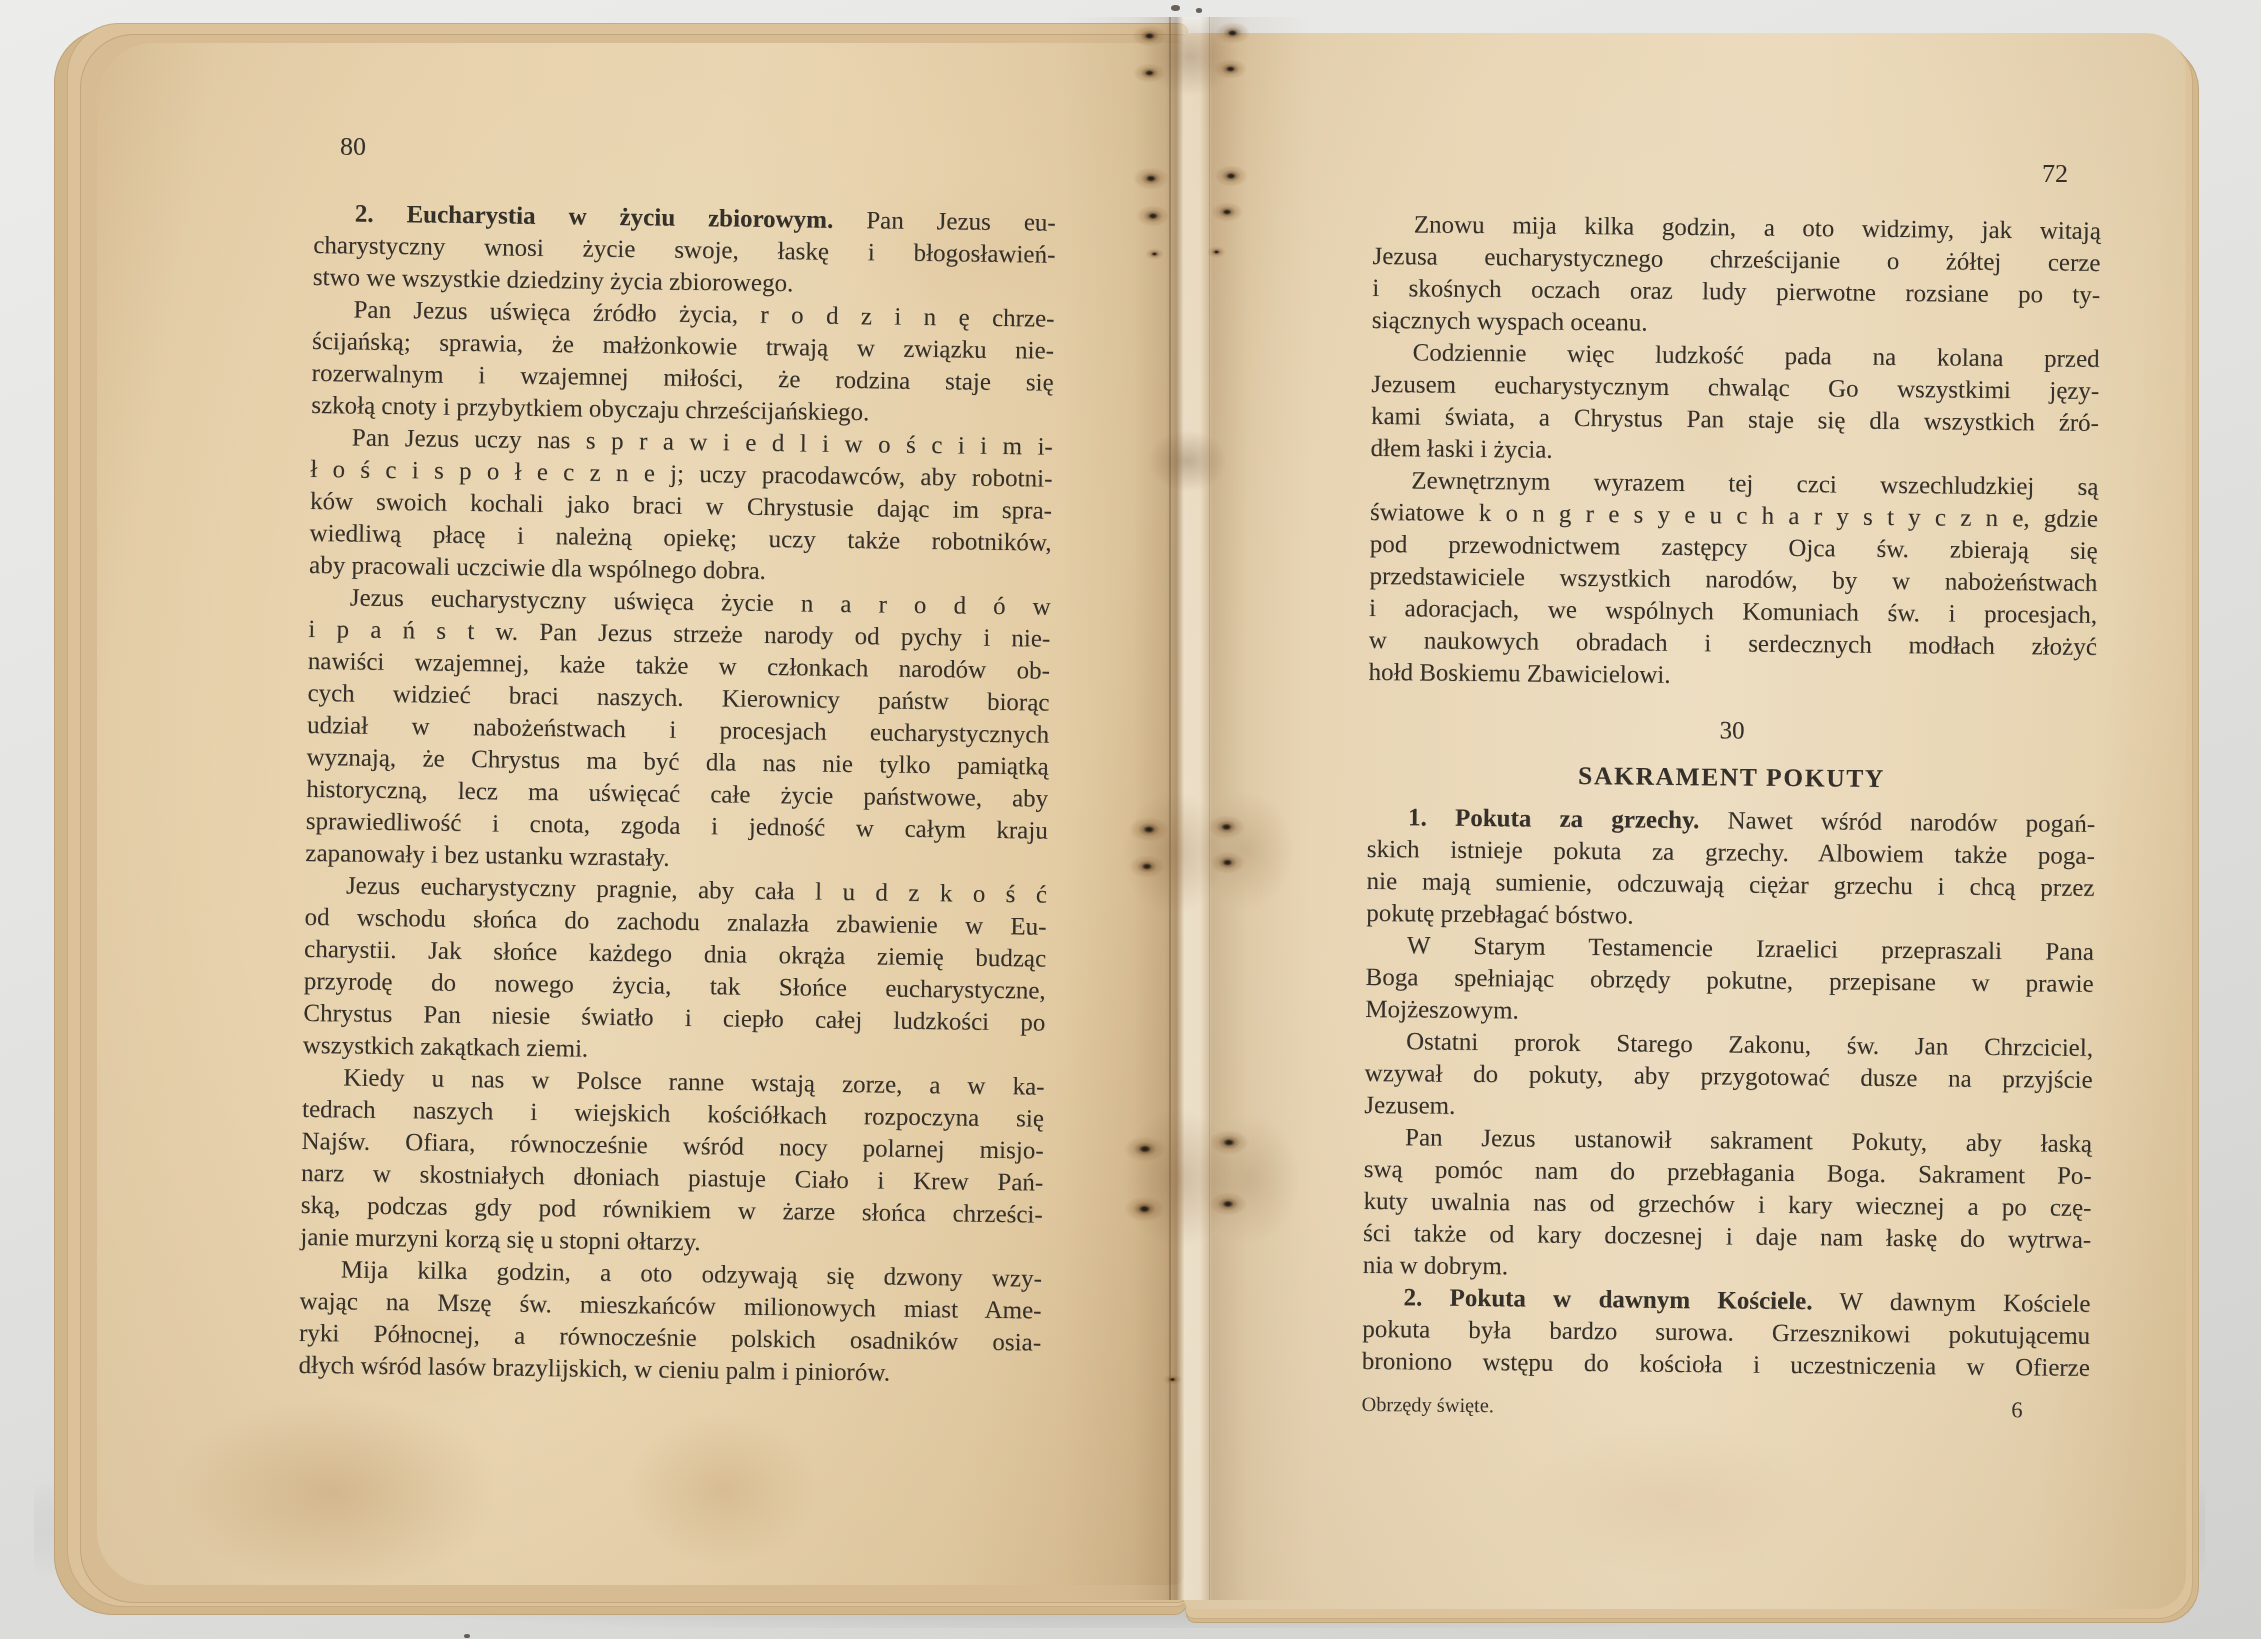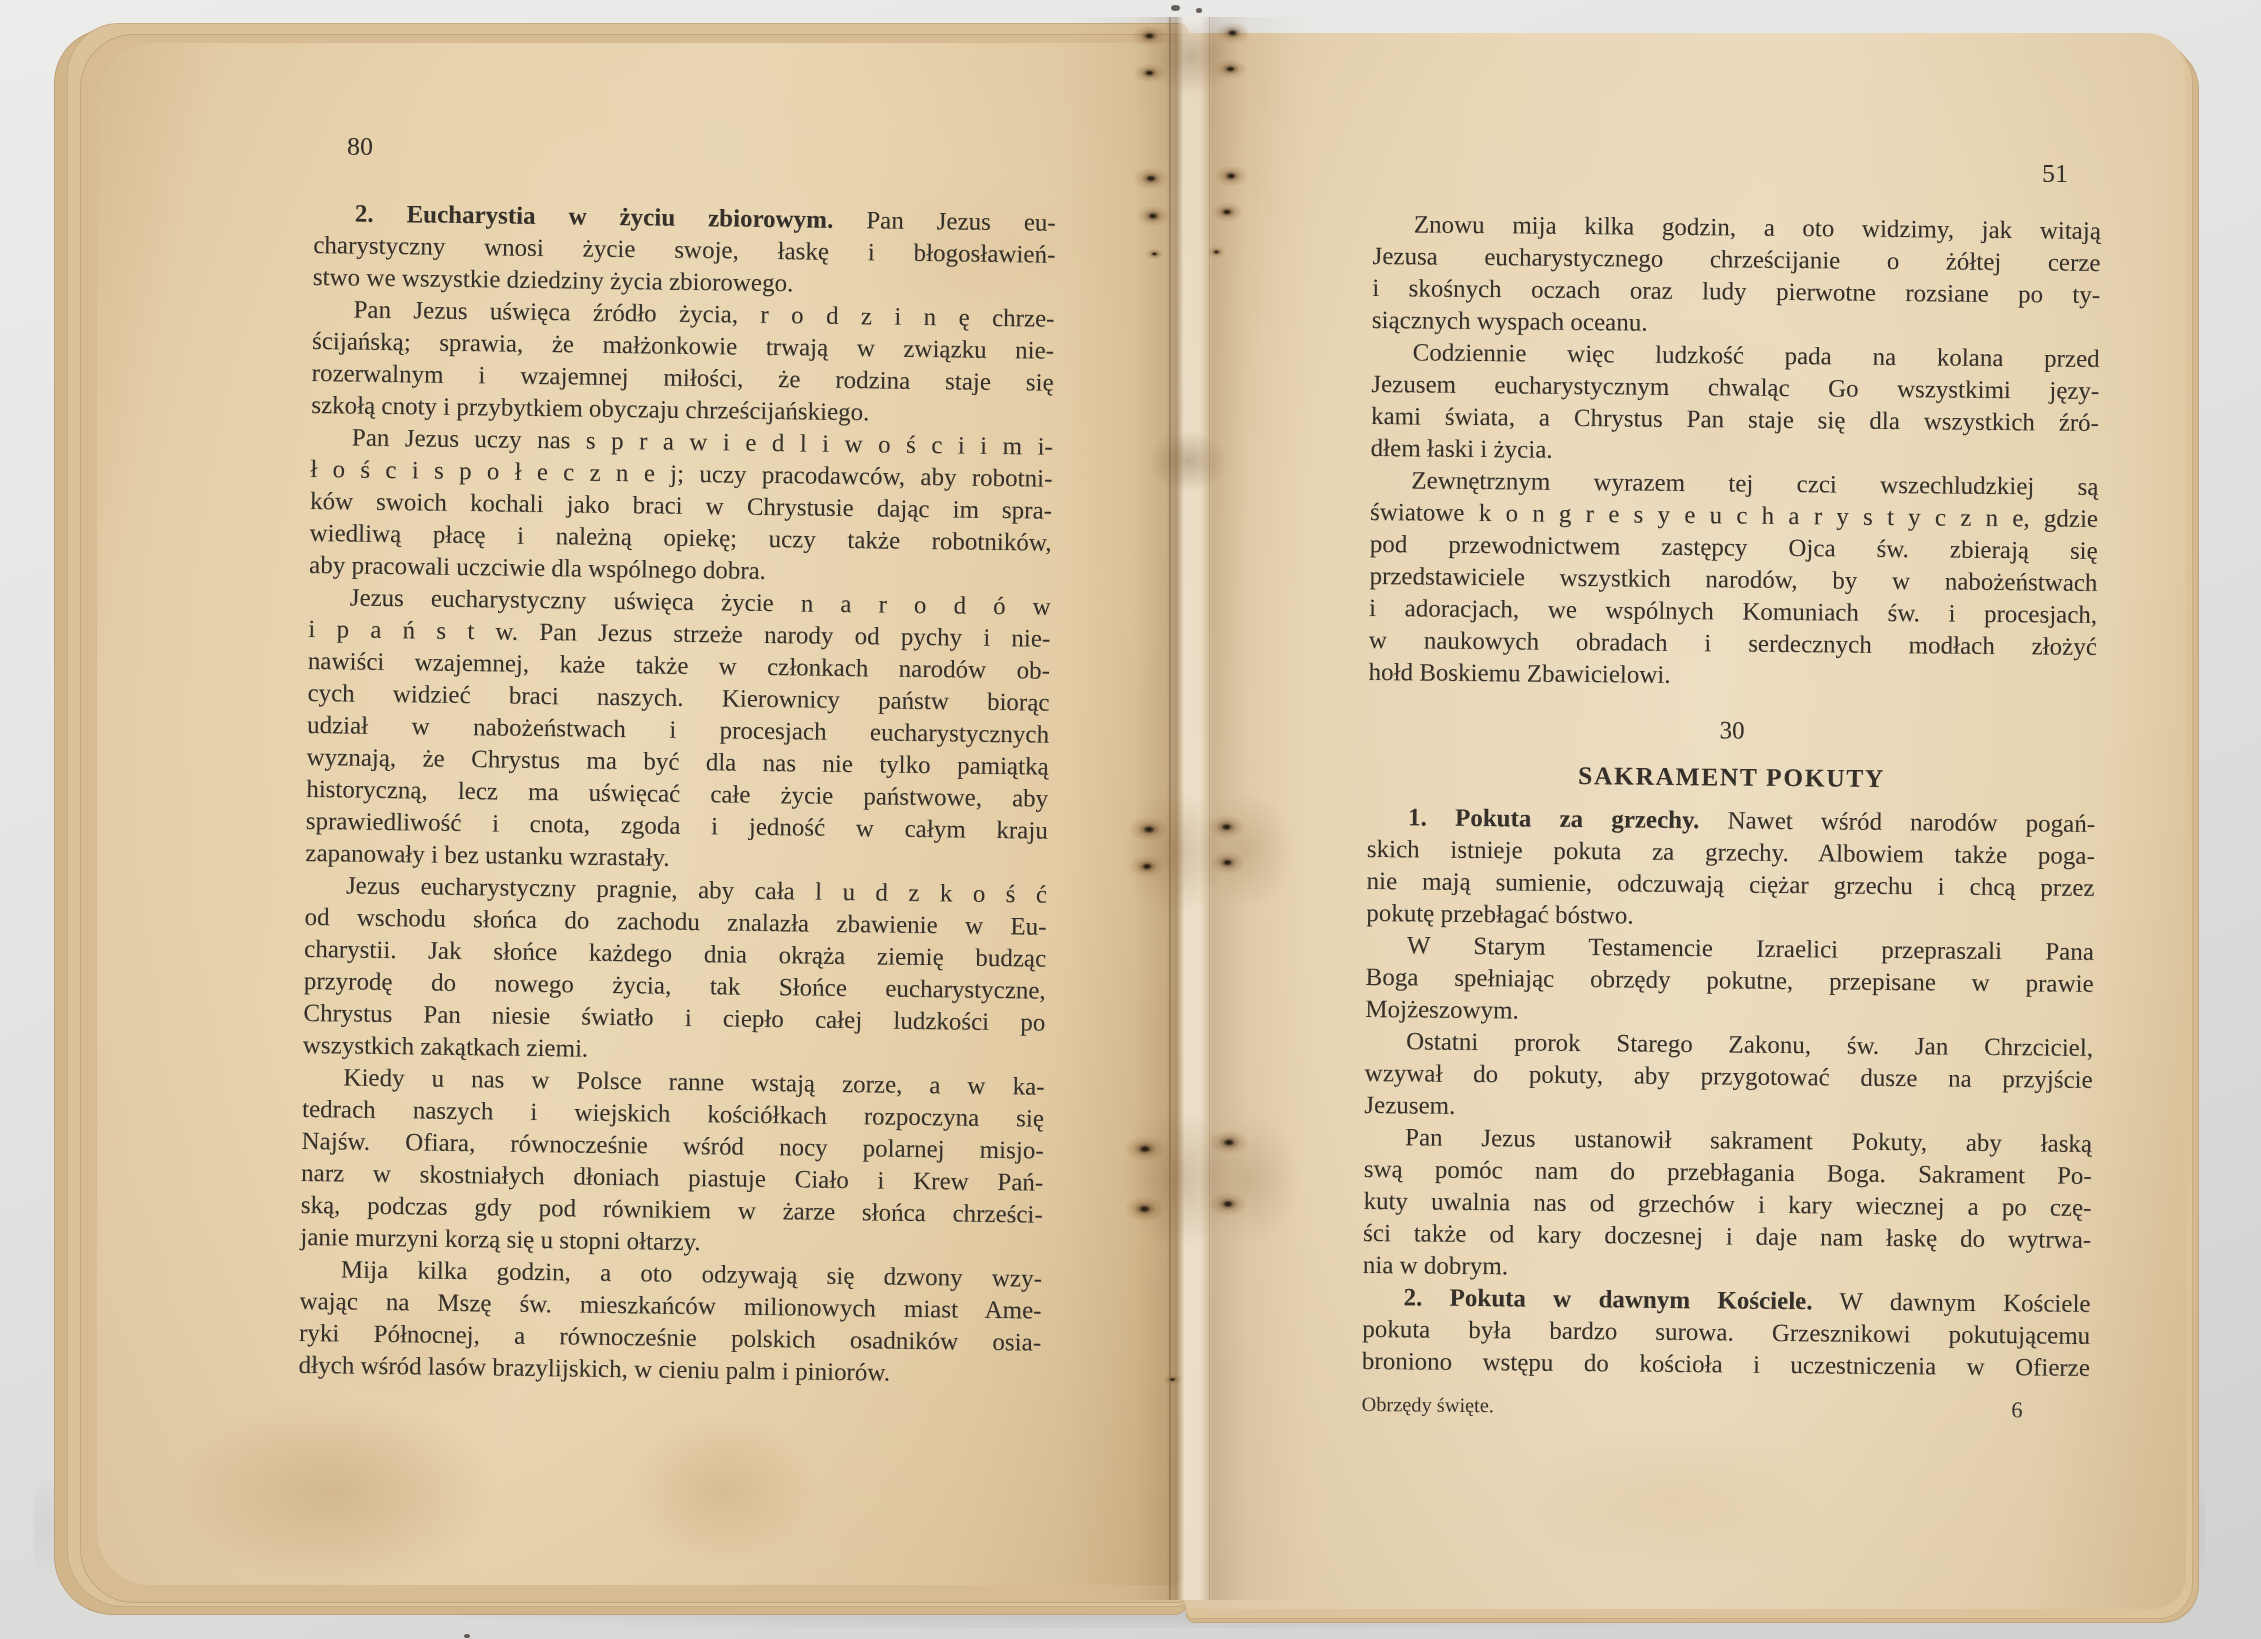--- a/index.html
+++ b/index.html
@@ -65,21 +65,21 @@
   }
   .tline.end{text-align-last:left;}
   .tline.ind{text-indent:41px;}
   .bold{font-weight:700;}
   .secnum{text-align:center;margin-top:22.6px;font-size:25px;line-height:32px;text-shadow:0.3px 0.3px 0 rgba(55,45,35,.22);}
   .heading{text-align:center;margin-top:14.7px;font-size:25.4px;line-height:32px;font-weight:700;letter-spacing:1.7px;text-shadow:0.3px 0.3px 0 rgba(55,45,35,.25);}
   .bodylines{margin-top:11.3px;}
   .footer{margin-top:14.7px;display:flex;justify-content:space-between;align-items:baseline;font-size:20.4px;line-height:25px;}
   .footer .f6{font-size:22.6px;margin-right:67px;}
   .pagenum{position:absolute;z-index:6;font-size:26px;color:#35312a;text-shadow:0.3px 0.3px 0 rgba(55,45,35,.22);}
-  .pn-left{left:347px;top:132px;}
+  .pn-left{left:340px;top:132px;}
   .pn-right{left:2042px;top:159px;}
 </style>
 </head>
 <body>
 
 <div class="scene">
   <div class="book-shadow"></div>
 
   <div class="edge edgeL1"></div>
   <div class="edge edgeL2"></div>
@@ -122,21 +122,21 @@
       <div class="stain" style="left: 1122px; top: 1108px; width: 113px; height: 141px; background: radial-gradient(closest-side, rgba(125, 88, 50, 0.26) 0%, rgba(0, 0, 0, 0) 100%);"></div>
       <div class="stain" style="left: 1198px; top: 1114px; width: 102px; height: 130px; background: radial-gradient(closest-side, rgba(125, 88, 50, 0.2) 0%, rgba(0, 0, 0, 0) 100%);"></div>
       <div class="stain" style="left: 1617px; top: 317px; width: 192px; height: 237px; background: radial-gradient(closest-side, rgba(190, 150, 95, 0.09) 0%, rgba(0, 0, 0, 0) 100%);"></div>
       <div class="stain" style="left: 1515px; top: 1425px; width: 305px; height: 153px; background: radial-gradient(closest-side, rgba(180, 140, 90, 0.11) 0%, rgba(0, 0, 0, 0) 100%);"></div>
       <div class="speck" style="left: 1171px; top: 4.5px; width: 9px; height: 6.2px;"></div>
       <div class="speck" style="left: 1196px; top: 8px; width: 6.2px; height: 4.5px;"></div>
       <div class="speck" style="left: 464px; top: 1634px; width: 5.7px; height: 4px;"></div>
     </div>
 
   <div class="pagenum pn-left">80</div>
-  <div class="pagenum pn-right">51</div>
+  <div class="pagenum pn-right">72</div>
 
   <div class="textblock tb-left" id="left-lines">
       <div class="tline ind"><span class="bold">2. Eucharystia w życiu zbiorowym.</span><span> Pan Jezus eu-</span></div>
       <div class="tline"><span>charystyczny wnosi życie swoje, łaskę i błogosławień-</span></div>
       <div class="tline end"><span>stwo we wszystkie dziedziny życia zbiorowego.</span></div>
       <div class="tline ind"><span>Pan Jezus uświęca źródło życia, r o d z i n ę chrze-</span></div>
       <div class="tline"><span>ścijańską; sprawia, że małżonkowie trwają w związku nie-</span></div>
       <div class="tline"><span>rozerwalnym i wzajemnej miłości, że rodzina staje się</span></div>
       <div class="tline end"><span>szkołą cnoty i przybytkiem obyczaju chrześcijańskiego.</span></div>
       <div class="tline ind"><span>Pan Jezus uczy nas s p r a w i e d l i w o ś c i i m i-</span></div>

